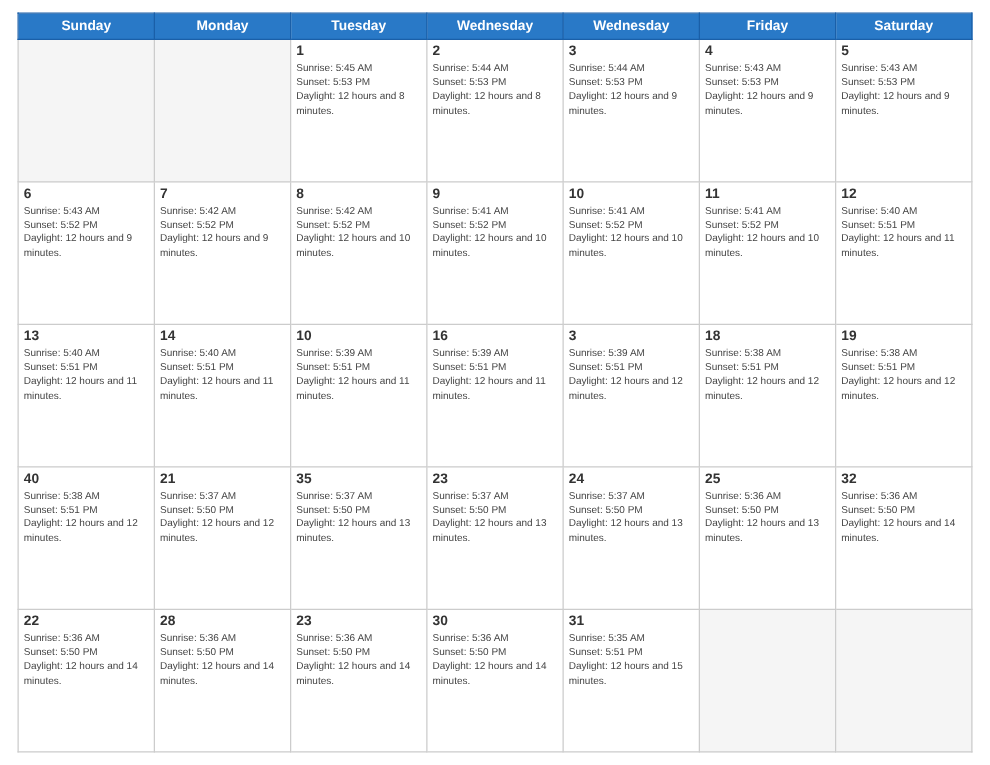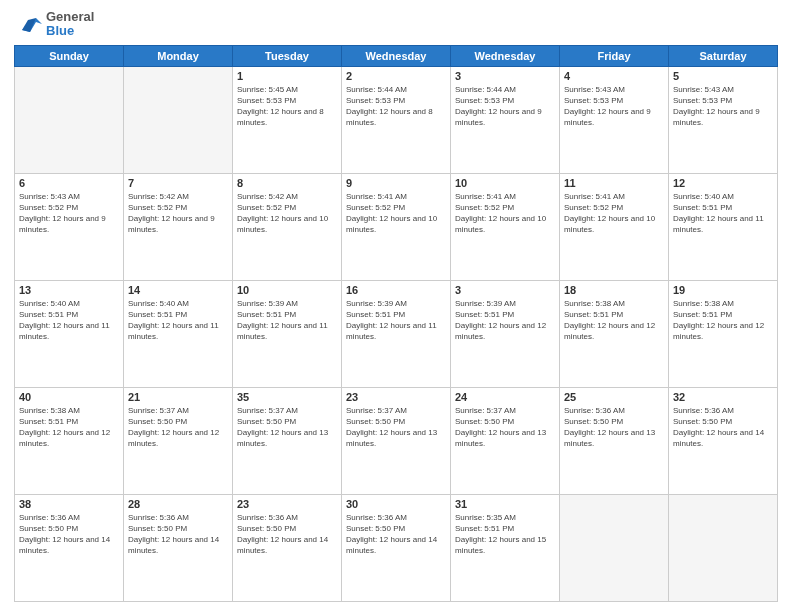--- a/index.html
+++ b/index.html
@@ -88,41 +88,20 @@
     .logo-icon {
       display: inline-block;
       width: 30px;
       height: 28px;
     }
   </style>
 </head>
 <body>
 
 <div class="page">
-  <div class="header">
-    <div class="logo-container">
-      <div class="logo-icon">
-        <svg width="30" height="28" viewBox="0 0 30 28">
-
-          <polygon points="8,20 22,8 28,14 22,12 16,22" fill="#2979c7"></polygon>
-          <polygon points="8,20 14,10 22,8 16,22" fill="#1a5fa8"></polygon>
-        </svg>
-      </div>
-      <div class="logo">
-        <div style="font-size:13px;font-weight:bold;color:#333;line-height:1.1;">
-          <span style="color:#555;">General</span><br>
-          <span style="color:#2979c7;">Blue</span>
-        </div>
-      </div>
-    </div>
-    <div class="title-block">
-      <div class="month-title"></div>
-      <div class="location"></div>
-    </div>
-  </div>
 
   <table class="calendar" id="cal-table">
     <thead>
       <tr id="header-row">
           <th>Sunday</th>
           <th>Monday</th>
           <th>Tuesday</th>
           <th>Wednesday</th>
           <th>Wednesday</th>
           <th>Friday</th>
@@ -239,21 +218,21 @@
             <span class="day-num">25</span>
             <div class="day-info">Sunrise: 5:36 AM<br>Sunset: 5:50 PM<br>Daylight: 12 hours and 13 minutes.</div>
           </td>
           <td>
             <span class="day-num">32</span>
             <div class="day-info">Sunrise: 5:36 AM<br>Sunset: 5:50 PM<br>Daylight: 12 hours and 14 minutes.</div>
           </td>
         </tr>
         <tr>
           <td>
-            <span class="day-num">38</span>
+            <span class="day-num">22</span>
             <div class="day-info">Sunrise: 5:36 AM<br>Sunset: 5:50 PM<br>Daylight: 12 hours and 14 minutes.</div>
           </td>
           <td>
             <span class="day-num">28</span>
             <div class="day-info">Sunrise: 5:36 AM<br>Sunset: 5:50 PM<br>Daylight: 12 hours and 14 minutes.</div>
           </td>
           <td>
             <span class="day-num">23</span>
             <div class="day-info">Sunrise: 5:36 AM<br>Sunset: 5:50 PM<br>Daylight: 12 hours and 14 minutes.</div>
           </td>

